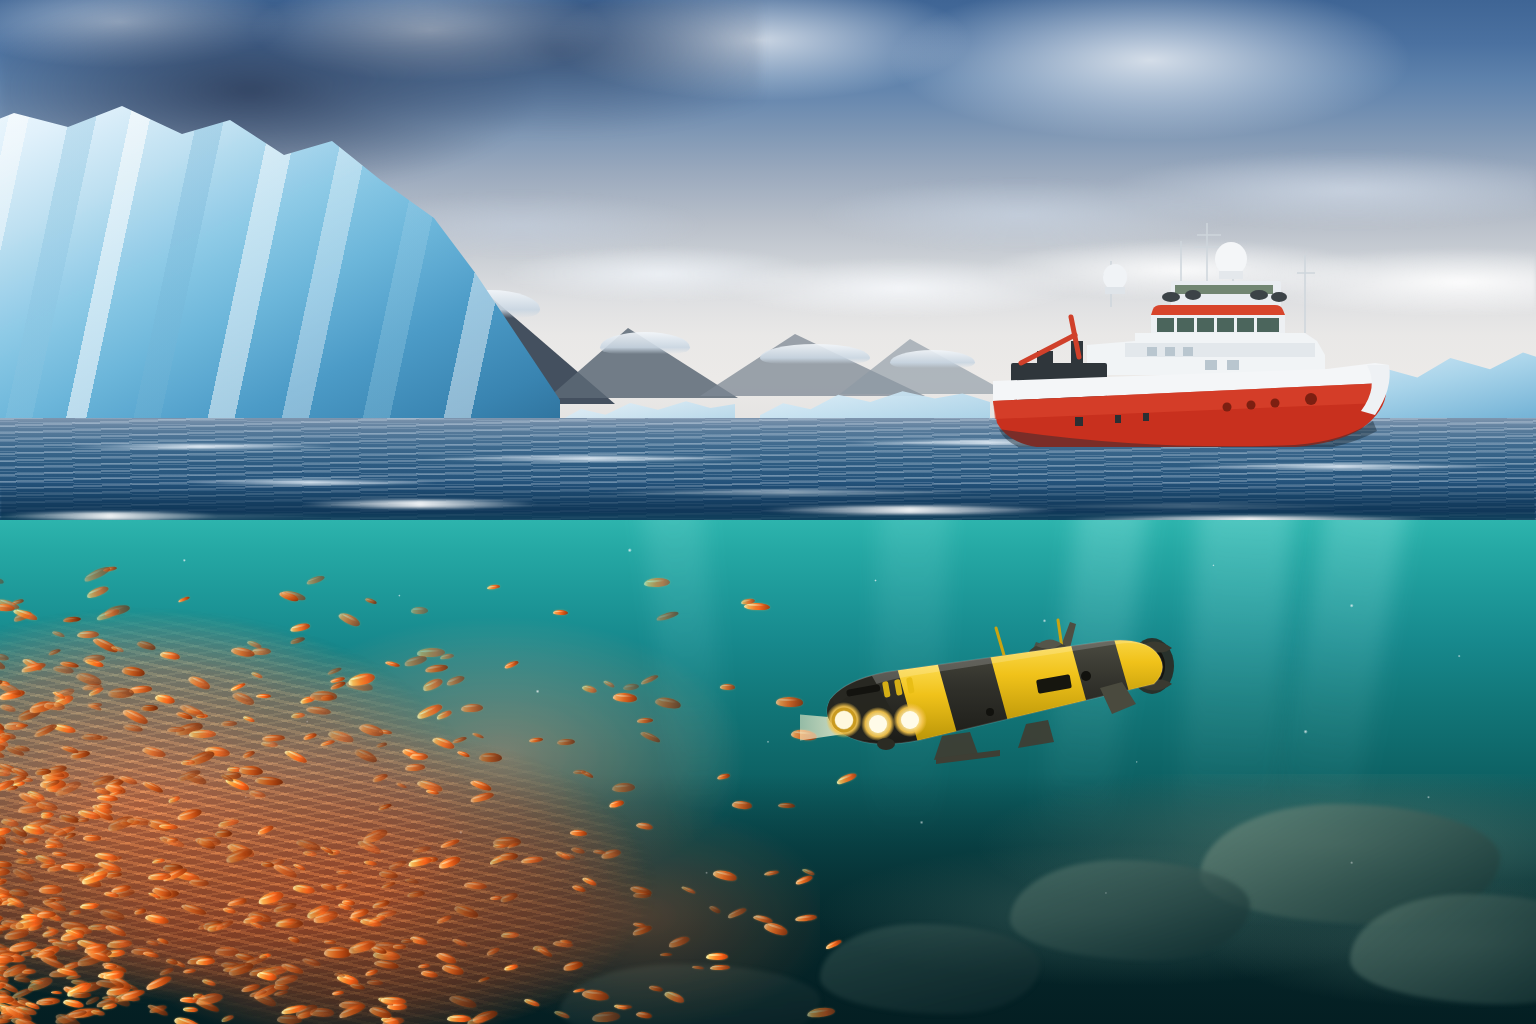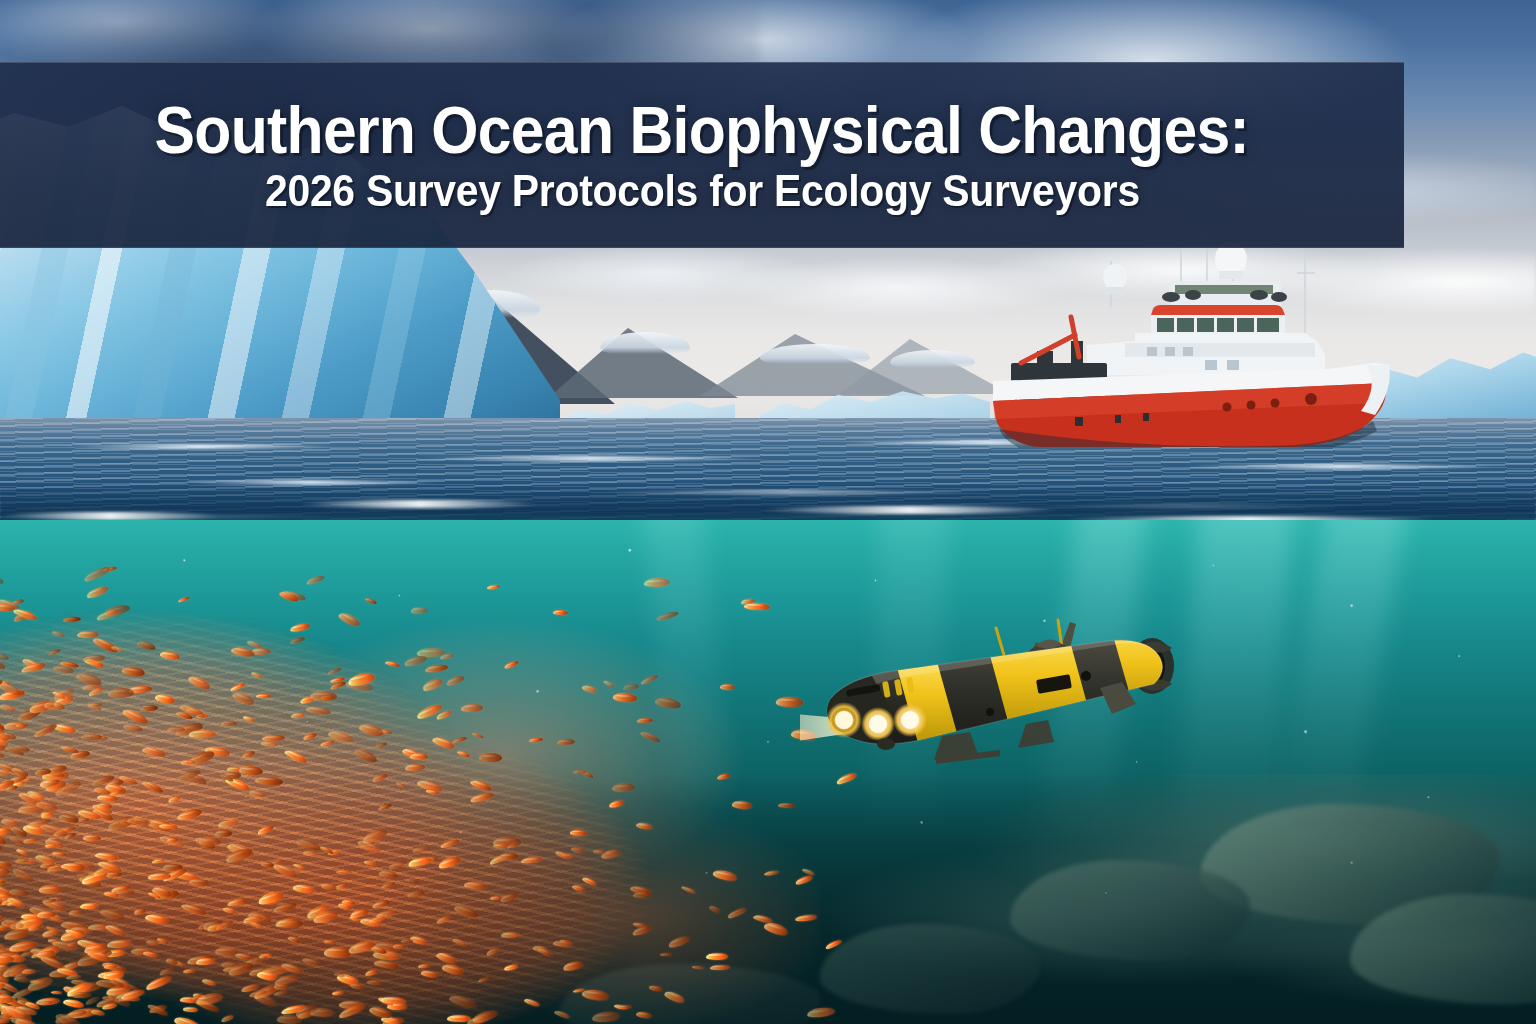--- a/index.html
+++ b/index.html
@@ -1271,18 +1271,14 @@
 
       <path d="M300 70 L312 96 L336 86 L322 64 Z" fill="#4a4a3e"></path>
 
       <circle cx="286" cy="58" r="5" fill="#11110d"></circle>
       <circle cx="190" cy="94" r="4" fill="#11110d"></circle>
 
       <ellipse cx="86" cy="126" rx="9" ry="6" fill="#2b2b23"></ellipse>
     </svg>
   </div>
 
-  <div class="banner">
-    <div class="banner-title">Southern Ocean Biophysical Changes:</div>
-    <div class="banner-subtitle">2026 Survey Protocols for Ecology Surveyors</div>
-  </div>
 
 </div>
 
 </body></html>

